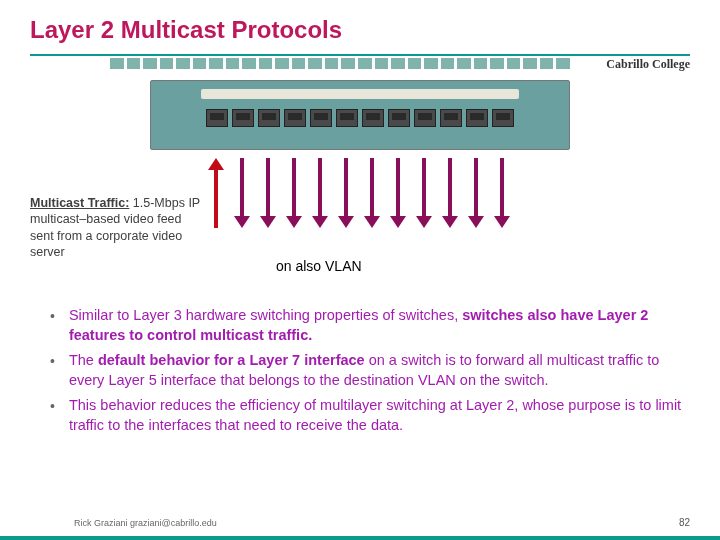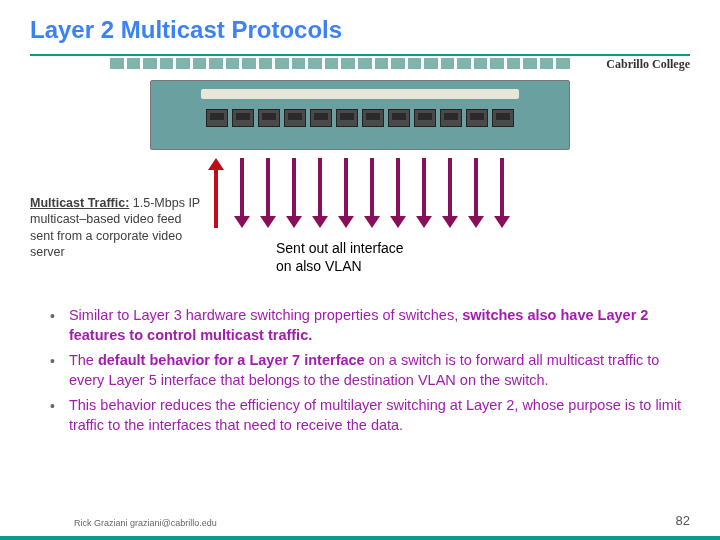--- a/index.html
+++ b/index.html
@@ -7,21 +7,21 @@
     width: 720px;
     height: 540px;
     background: #fff;
     font-family: Arial, Helvetica, sans-serif;
     position: relative;
     overflow: hidden;
   }
   .title {
     font-size: 24px;
     font-weight: bold;
-    color: #3b82f6;
+    color: #be185d;
     padding: 16px 0 0 30px;
   }
   .divider-wrap {
     margin: 10px 30px 4px 30px;
     position: relative;
     height: 20px;
   }
   .divider-top {
     height: 2px;
     background: #0a9b8e;
@@ -178,21 +178,21 @@
     bottom: 12px;
     left: 30px;
     font-size: 9px;
     color: #666;
     padding-left: 44px;
   }
   .footer-right {
     position: absolute;
     bottom: 12px;
     right: 30px;
-    font-size: 13px;
+    font-size: 10px;
     color: #555;
   }
   .bottom-bar {
     position: absolute;
     bottom: 0;
     left: 0;
     right: 0;
     height: 4px;
     background: #0a9b8e;
   }
@@ -306,21 +306,21 @@
       <div class="shaft"></div>
       <div class="head"></div>
     </div>
 </div>
 
 <div class="traffic-box">
   <span class="lead">Multicast Traffic:</span><span> 1.5-Mbps IP multicast–based video feed sent from a corporate video server</span>
 </div>
 
 <div class="sent-label">
-  <span>Sent out all interface</span><br><span>on also VLAN</span>
+  <br><span>on also VLAN</span>
 </div>
 
 <div class="bullets">
   <div class="bullet-row">
     <div class="dot">•</div>
     <div class="bullet-text"><span>Similar to Layer 3 hardware switching properties of switches, </span><b>switches also have Layer 2 features to control multicast traffic.</b><span></span></div>
   </div>
   <div class="bullet-row">
     <div class="dot">•</div>
     <div class="bullet-text"><span>The </span><b>default behavior for a Layer 7 interface</b><span> on a switch is to forward all multicast traffic to every Layer 5 interface that belongs to the destination VLAN on the switch.</span></div>

